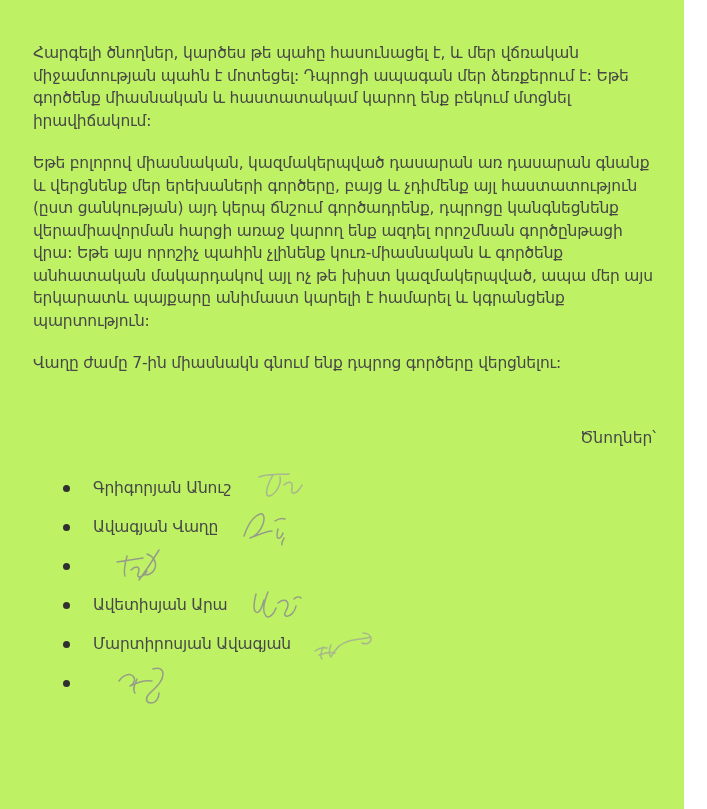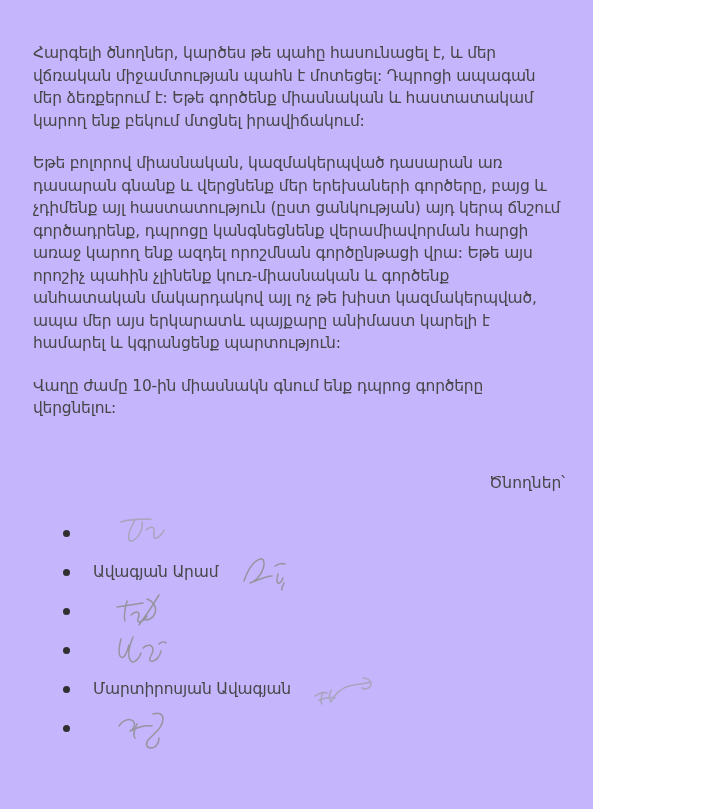--- a/index.html
+++ b/index.html
@@ -1,20 +1,20 @@
 <!DOCTYPE html>
 <html><head>
 <meta charset="utf-8">
 <style>
   html, body { margin: 0; padding: 0; background: #ffffff; }
   .page {
     position: relative;
-    width: 593px;
+    width: 684px;
     height: 809px;
-    background: #c4b5fd;
+    background: #bef264;
     font-family: "DejaVu Sans", sans-serif;
     color: #474747;
     overflow: hidden;
     box-sizing: border-box;
   }
   .content {
     padding: 42px 28px 0 33px;
   }
   .para {
     font-size: 15.5px;
@@ -76,57 +76,59 @@
 </head>
 <body>
 
 <div class="page">
   <div class="content">
 
     <p class="para">Հարգելի ծնողներ, կարծես թե պահը հասունացել է, և մեր վճռական միջամտության պահն է մոտեցել: Դպրոցի ապագան մեր ձեռքերում է: Եթե գործենք միասնական և հաստատակամ կարող ենք բեկում մտցնել իրավիճակում:</p>
 
     <p class="para">Եթե բոլորով միասնական, կազմակերպված դասարան առ դասարան գնանք և վերցնենք մեր երեխաների գործերը, բայց և չդիմենք այլ հաստատություն (ըստ ցանկության) այդ կերպ ճնշում գործադրենք, դպրոցը կանգնեցնենք վերամիավորման հարցի առաջ կարող ենք ազդել որոշմնան գործընթացի վրա: Եթե այս որոշիչ պահին չլինենք կուռ-միասնական և գործենք անհատական մակարդակով այլ ոչ թե խիստ կազմակերպված, ապա մեր այս երկարատև պայքարը անիմաստ կարելի է համարել և կգրանցենք պարտություն:</p>
 
-    <p class="para meet-line">Վաղը ժամը 10-ին միասնակն գնում ենք դպրոց գործերը վերցնելու:</p>
+    <p class="para meet-line">Վաղը ժամը 7-ին միասնակն գնում ենք դպրոց գործերը վերցնելու:</p>
 
     <p class="signers-header">Ծնողներ՝</p>
 
     <ul class="signers">
 
       <li class="signer-row">
         <span class="bullet"></span>
+        <span class="name">Գրիգորյան Անուշ</span>
         <span class="sig light" style="margin-top:-6px">
           <svg width="58" height="34" viewBox="0 0 58 34">
             <path d="M8,9 C18,5 30,7 38,6 M22,7 C18,14 14,22 16,27 C18,30 24,26 27,20 C29,16 30,12 29,9 M33,17 c3,-3 7,-4 8,-1 c1,3 -2,8 1,9 c3,1 7,-4 9,-8"></path>
           </svg>
         </span>
       </li>
 
       <li class="signer-row">
         <span class="bullet"></span>
-        <span class="name">Ավագյան Արամ</span>
+        <span class="name">Ավագյան Վաղը</span>
         <span class="sig" style="margin-top:2px">
           <svg width="60" height="40" viewBox="0 0 60 40">
             <path d="M6,28 C10,16 16,8 22,6 C26,5 27,10 25,16 C23,22 18,28 12,30 M12,30 C20,27 28,23 34,23 M37,13 c3,-2 7,-3 10,-2 M40,21 c-1,4 -2,8 0,9 c2,1 4,-2 5,-5 M46,30 c-1,3 -3,5 -2,7"></path>
           </svg>
         </span>
       </li>
 
       <li class="signer-row">
         <span class="bullet"></span>
         <span class="sig" style="margin-top:-2px">
           <svg width="56" height="36" viewBox="0 0 56 36">
             <path d="M4,15 L30,11 M14,9 C12,17 10,25 12,29 M18,23 c4,-4 8,-4 8,0 c0,3 -3,6 0,7 c3,0 6,-3 8,-6 M46,3 C40,13 32,25 26,33 M34,7 c6,2 10,8 8,14 c-2,6 -8,8 -12,6"></path>
           </svg>
         </span>
       </li>
 
 
       <li class="signer-row">
         <span class="bullet"></span>
+        <span class="name">Ավետիսյան Արա</span>
         <span class="sig" style="margin-top:0px">
           <svg width="58" height="34" viewBox="0 0 58 34">
             <path d="M8,6 c-2,8 -3,16 0,18 c3,2 6,-4 8,-12 M20,4 c-4,10 -6,20 -2,24 c3,3 8,-2 10,-8 M30,15 c4,-4 10,-4 10,2 c0,5 -6,9 -2,11 c4,1 9,-4 10,-10 M46,11 c2,-2 5,-3 7,-1"></path>
           </svg>
         </span>
       </li>
 
       <li class="signer-row">
         <span class="bullet"></span>
         <span class="name">Մարտիրոսյան Ավագյան</span>

